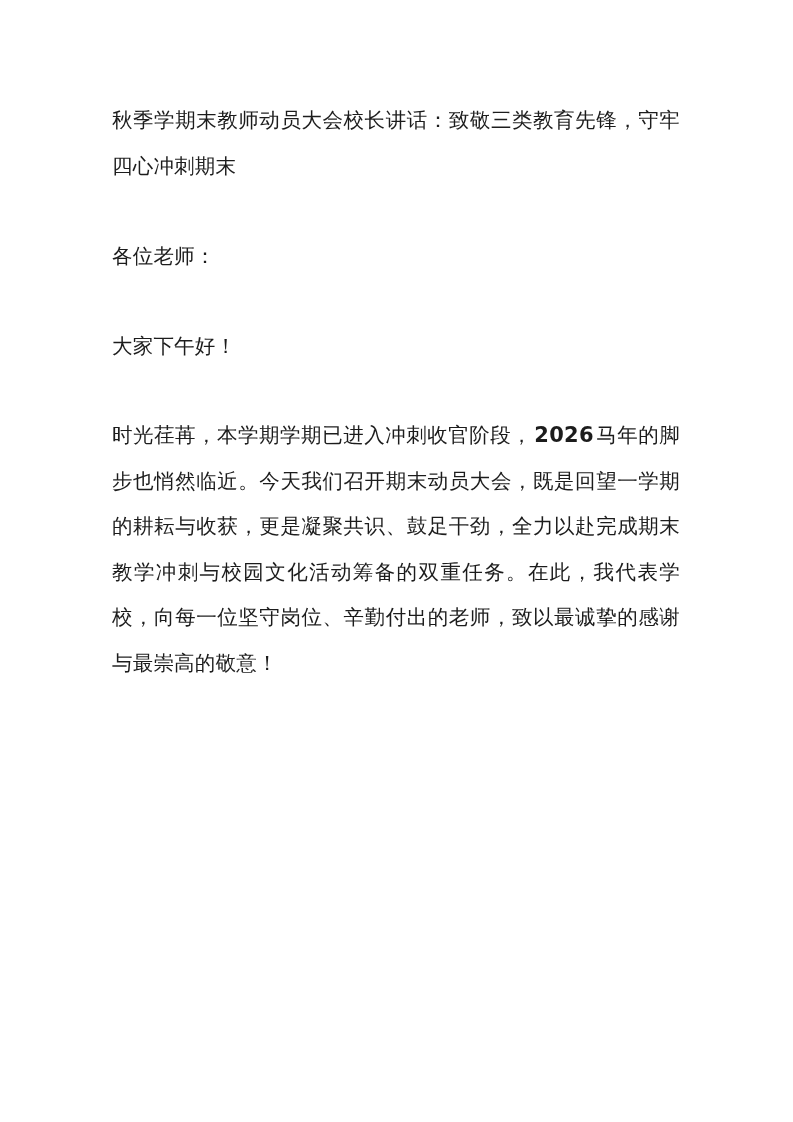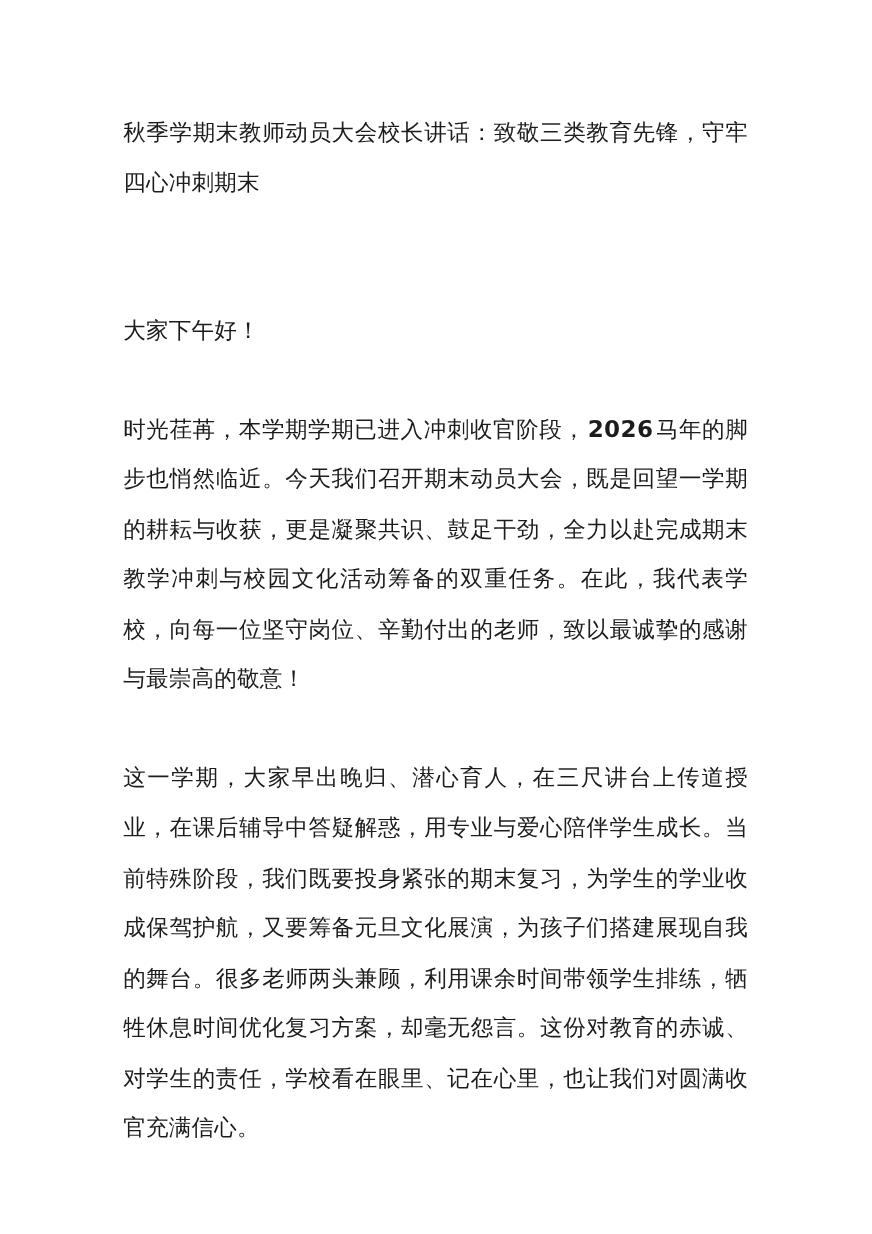--- a/index.html
+++ b/index.html
@@ -60,29 +60,29 @@
 </head>
 <body>
 
 <div class="page">
   <div class="doc-body">
 
     <p class="para title">秋季学期末教师动员大会校长讲话：致敬三类教育先锋，守牢四心冲刺期末</p>
 
     <div class="spacer-lg"></div>
 
+    <p class="para">各位老师：</p>
 
     <div class="spacer-md"></div>
 
     <p class="para">大家下午好！</p>
 
     <div class="spacer-md"></div>
 
     <p class="para">时光荏苒，本学期学期已进入冲刺收官阶段，<span class="num">2026</span>马年的脚步也悄然临近。今天我们召开期末动员大会，既是回望一学期的耕耘与收获，更是凝聚共识、鼓足干劲，全力以赴完成期末教学冲刺与校园文化活动筹备的双重任务。在此，我代表学校，向每一位坚守岗位、辛勤付出的老师，致以最诚挚的感谢与最崇高的敬意！</p>
 
     <div class="spacer-sm"></div>
 
-    <p class="para">这一学期，大家早出晚归、潜心育人，在三尺讲台上传道授业，在课后辅导中答疑解惑，用专业与爱心陪伴学生成长。当前特殊阶段，我们既要投身紧张的期末复习，为学生的学业收成保驾护航，又要筹备元旦文化展演，为孩子们搭建展现自我的舞台。很多老师两头兼顾，利用课余时间带领学生排练，牺牲休息时间优化复习方案，却毫无怨言。这份对教育的赤诚、对学生的责任，学校看在眼里、记在心里，也让我们对圆满收官充满信心。</p>
 
     <div class="spacer-sm"></div>
 
   </div>
 </div>
 
 </body></html>

